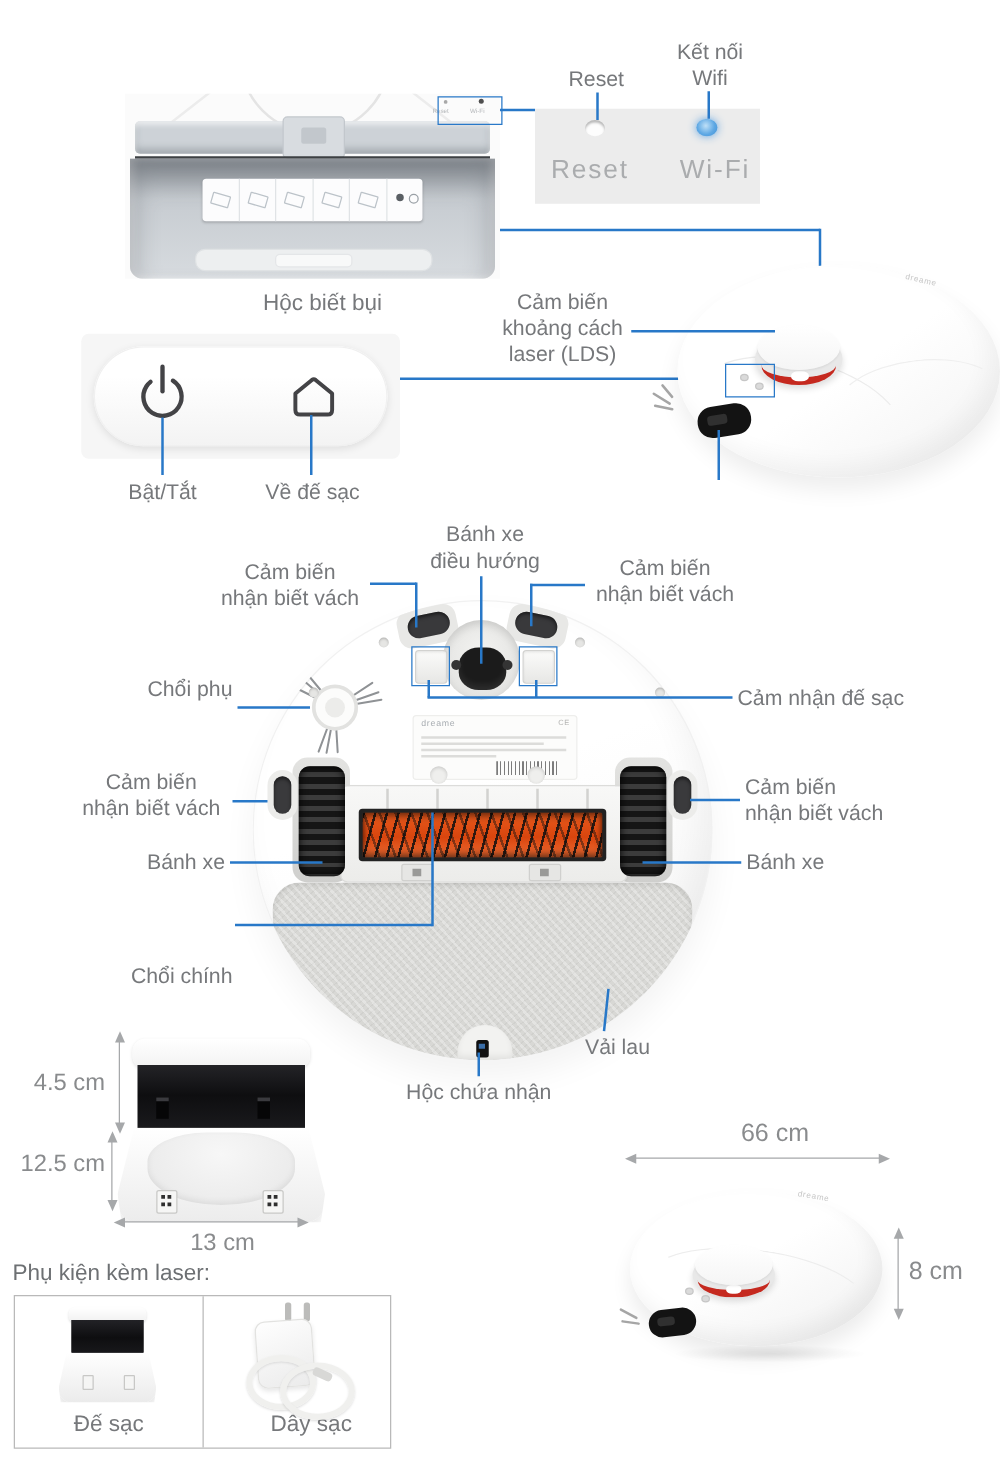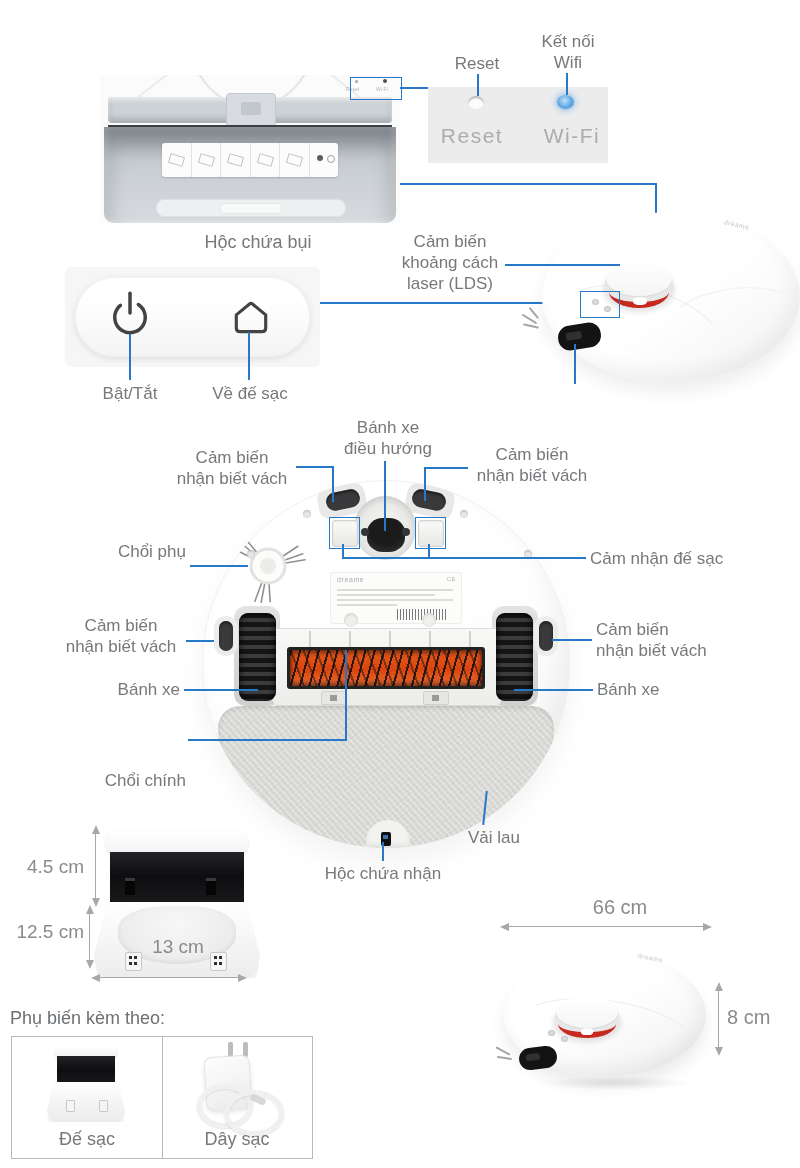--- a/index.html
+++ b/index.html
@@ -204,21 +204,21 @@
           <i class="db-dot2"></i>
         </div>
     </div>
     <div class="db-handle"></div>
     <div class="db-handle-in"></div>
   </div>
   <div class="bluebox" style="left:350px;top:77px;width:50px;height:21px;"></div>
   <div class="hline" style="left:400px;top:87px;width:28px;"></div>
   <div class="hline" style="left:400px;top:183px;width:256px;"></div>
   <div class="vline" style="left:655px;top:183px;height:30px;"></div>
-  <div class="lbl c" style="left:158px;top:231px;width:200px;font-size:18px;">Hộc chứa bụi</div>
+  <div class="lbl c" style="left:158px;top:231px;width:200px;font-size:18px;">Hộc biết bụi</div>
 
   <div class="abs" id="reset-panel"></div>
   <div class="rp-dot-reset"></div>
   <div class="rp-dot-wifi"></div>
   <div class="rp-txt" style="left:436px;width:72px;text-align:center;">Reset</div>
   <div class="rp-txt" style="left:536px;width:72px;text-align:center;">Wi-Fi</div>
   <div class="lbl c" style="left:445px;top:53px;width:64px;">Reset</div>
   <div class="lbl c" style="left:530px;top:31px;width:76px;">Kết nối
 Wifi</div>
   <div class="vline" style="left:477px;top:74px;height:22px;"></div>
@@ -414,28 +414,28 @@
       <i style="left:3px;top:3px;"></i>
         <i style="left:8px;top:3px;"></i>
         <i style="left:3px;top:9px;"></i>
         <i style="left:8px;top:9px;"></i>
     </div>
   </div>
   <div class="dimtxt r" style="left:20px;top:856px;width:64px;">4.5 cm</div>
   <div class="darrow-v" style="left:95px;top:833px;height:66px;"></div>
   <div class="dimtxt r" style="left:12px;top:921px;width:72px;">12.5 cm</div>
   <div class="darrow-v" style="left:89px;top:913px;height:48px;"></div>
-  <div class="dimtxt c" style="left:138px;top:936px;width:80px;text-align:center;">13 cm</div>
+  <div class="dimtxt c" style="left:138px;top:984px;width:80px;text-align:center;">13 cm</div>
   <div class="darrow-h" style="left:99px;top:977px;width:140px;"></div>
 
-  <div class="lbl l" style="left:10px;top:1007px;width:230px;font-size:18px;color:#6d7073;">Phụ biến kèm theo:</div>
+  <div class="lbl l" style="left:10px;top:1007px;width:230px;font-size:18px;color:#6d7073;">Phụ kiện kèm laser:</div>
   <div class="abs" id="acc-table">
     <div class="acc-divider"></div>
     <div class="acc-lbl" style="left:0;">Đế sạc</div>
-    <div class="acc-lbl" style="left:150px;">Dây sạc</div>
+    <div class="acc-lbl" style="left:162px;">Dây sạc</div>
   </div>
 
   <div class="abs" style="left:55px;top:1046px;width:62px;height:12px;border-radius:5px;background:linear-gradient(180deg,#ffffff,#f0f0f0);box-shadow:0 1px 2px rgba(0,0,0,.15);"></div>
   <div class="abs" style="left:57px;top:1056px;width:58px;height:28px;background:linear-gradient(180deg,#222226,#0e0e10 50%,#19191c);border-radius:0 0 3px 3px;"></div>
   <div class="abs" style="left:47px;top:1082px;width:78px;height:40px;border-radius:6px 6px 10px 10px;background:linear-gradient(180deg,#ffffff,#ebebeb);clip-path:polygon(8% 0,92% 0,100% 70%,98% 100%,2% 100%,0 70%);box-shadow:0 3px 6px rgba(0,0,0,.10);"></div>
   <div class="abs" style="left:66px;top:1100px;width:7px;height:10px;background:#f5f5f4;border:1px solid #c8c8c6;border-radius:1px;"></div>
   <div class="abs" style="left:99px;top:1100px;width:7px;height:10px;background:#f5f5f4;border:1px solid #c8c8c6;border-radius:1px;"></div>
 
   <div class="ad-prong" style="left:228px;top:1042px;"></div>
   <div class="ad-prong" style="left:243px;top:1042px;"></div>

